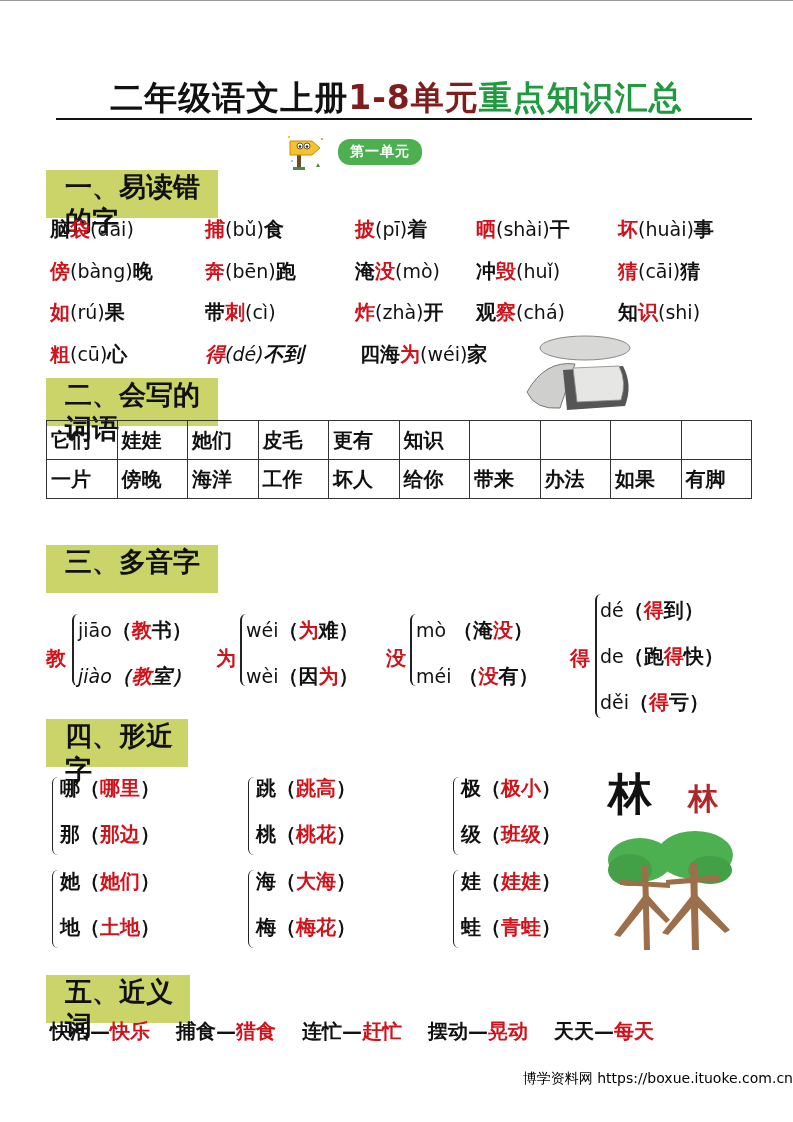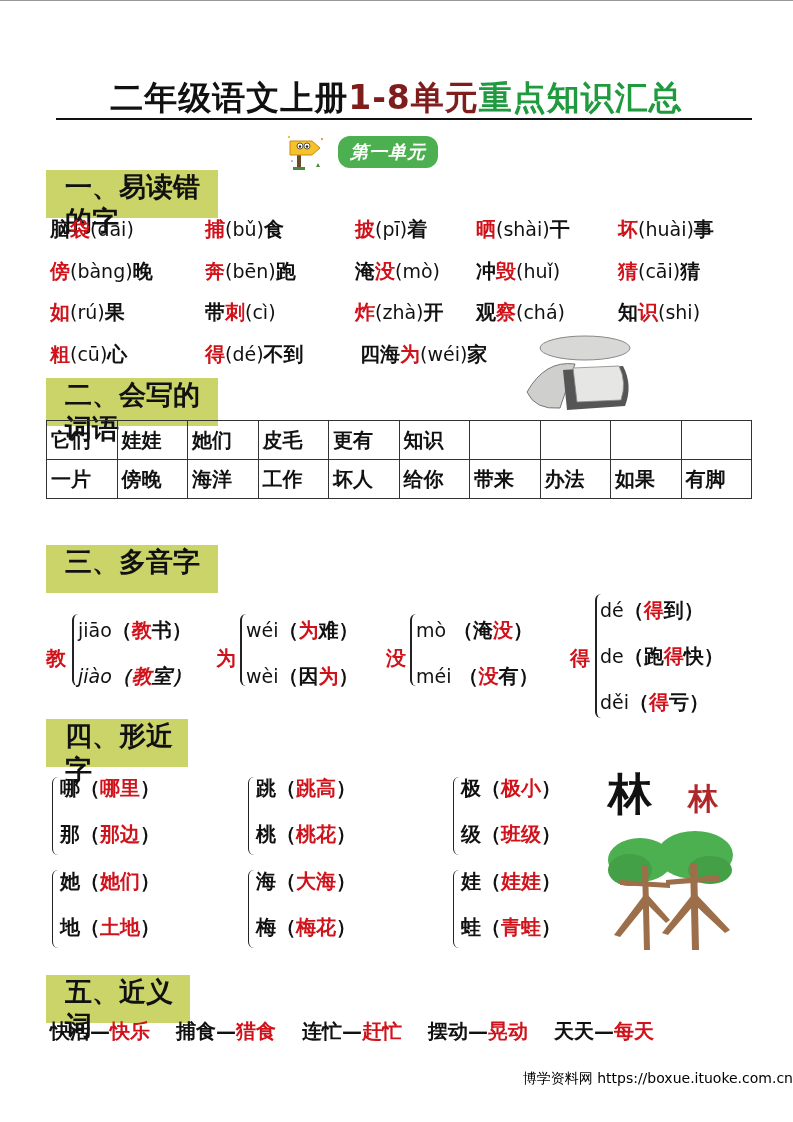--- a/index.html
+++ b/index.html
@@ -8,21 +8,21 @@
   .top-line { position: absolute; left: 0; top: 0; width: 793px; height: 1px; background: #999; }
 
   .title { position: absolute; left: 0; top: 76px; width: 793px; text-align: center; font-size: 33px; font-weight: bold; letter-spacing: 1px; font-family: "DejaVu Sans", sans-serif; }
   .title .t-black { color: #111; }
   .title .t-red { color: #7f1d1d; }
   .title .t-green { color: #1f9a3e; }
   .title-rule { position: absolute; left: 56px; top: 118px; width: 696px; height: 2px; background: #111; }
 
   .unit-row { position: absolute; left: 286px; top: 133px; height: 38px; display: flex; align-items: center; gap: 12px; }
   .signpost { width: 40px; height: 38px; }
-  .unit-badge { background: #4caf50; color: #fff; font-size: 18px; font-weight: bold; border-radius: 12px; padding: 4px 12px; font-family: "DejaVu Sans", sans-serif; letter-spacing: 1px; font-style: italic; }
+  .unit-badge { background: #4caf50; color: #fff; font-size: 14px; font-weight: bold; border-radius: 12px; padding: 4px 12px; font-family: "DejaVu Sans", sans-serif; letter-spacing: 1px; }
 
   .sec-head { position: absolute; left: 46px; height: 48px; background: #cad468; font-size: 27px; font-weight: bold; line-height: 34px; padding-left: 19px; font-family: "DejaVu Sans", sans-serif; }
 
   .red { color: #d0121b; }
   .py { font-family: "DejaVu Sans", sans-serif; font-weight: normal; font-size: 19px; }
 
   .readwrong { position: absolute; font-size: 20px; font-weight: bold; white-space: nowrap; }
 
   .rock { position: absolute; left: 515px; top: 330px; width: 125px; height: 85px; }
 
@@ -85,21 +85,21 @@
     <div class="readwrong" style="left: 205px; top: 258px;"><span></span><span class="red">奔</span><span class="py">(bēn)</span><span>跑</span></div>
     <div class="readwrong" style="left: 355px; top: 258px;"><span>淹</span><span class="red">没</span><span class="py">(mò)</span><span></span></div>
     <div class="readwrong" style="left: 476px; top: 258px;"><span>冲</span><span class="red">毁</span><span class="py">(huǐ)</span><span></span></div>
     <div class="readwrong" style="left: 618px; top: 258px;"><span></span><span class="red">猜</span><span class="py">(cāi)</span><span>猜</span></div>
     <div class="readwrong" style="left: 50px; top: 299px;"><span></span><span class="red">如</span><span class="py">(rú)</span><span>果</span></div>
     <div class="readwrong" style="left: 205px; top: 299px;"><span>带</span><span class="red">刺</span><span class="py">(cì)</span><span></span></div>
     <div class="readwrong" style="left: 355px; top: 299px;"><span></span><span class="red">炸</span><span class="py">(zhà)</span><span>开</span></div>
     <div class="readwrong" style="left: 476px; top: 299px;"><span>观</span><span class="red">察</span><span class="py">(chá)</span><span></span></div>
     <div class="readwrong" style="left: 618px; top: 299px;"><span>知</span><span class="red">识</span><span class="py">(shi)</span><span></span></div>
     <div class="readwrong" style="left: 50px; top: 341px;"><span></span><span class="red">粗</span><span class="py">(cū)</span><span>心</span></div>
-    <div class="readwrong" style="left: 205px; top: 341px;"><span></span><span class="red">得</span><span class="py">(dé)</span><span>不到</span></div>
+    <div class="readwrong" style="left: 205px; top: 341px; font-style: italic;"><span></span><span class="red">得</span><span class="py">(dé)</span><span>不到</span></div>
     <div class="readwrong" style="left: 360px; top: 341px;"><span>四海</span><span class="red">为</span><span class="py">(wéi)</span><span>家</span></div>
   </div>
 
 <svg class="rock" viewBox="0 0 125 85">
   <ellipse cx="70" cy="18" rx="45" ry="12" fill="#d8d8d6" stroke="#888" stroke-width="1"></ellipse>
   <path d="M12 62 Q30 30 60 34 L45 78 Q20 80 12 62 Z" fill="#cfcfcd" stroke="#777" stroke-width="1"></path>
   <path d="M48 40 L108 36 Q118 55 110 76 L52 80 Z" fill="#555"></path>
   <path d="M58 38 L104 36 Q112 52 106 70 L62 72 Z" fill="#e6e6e4" stroke="#888" stroke-width="0.8"></path>
 </svg>
 

